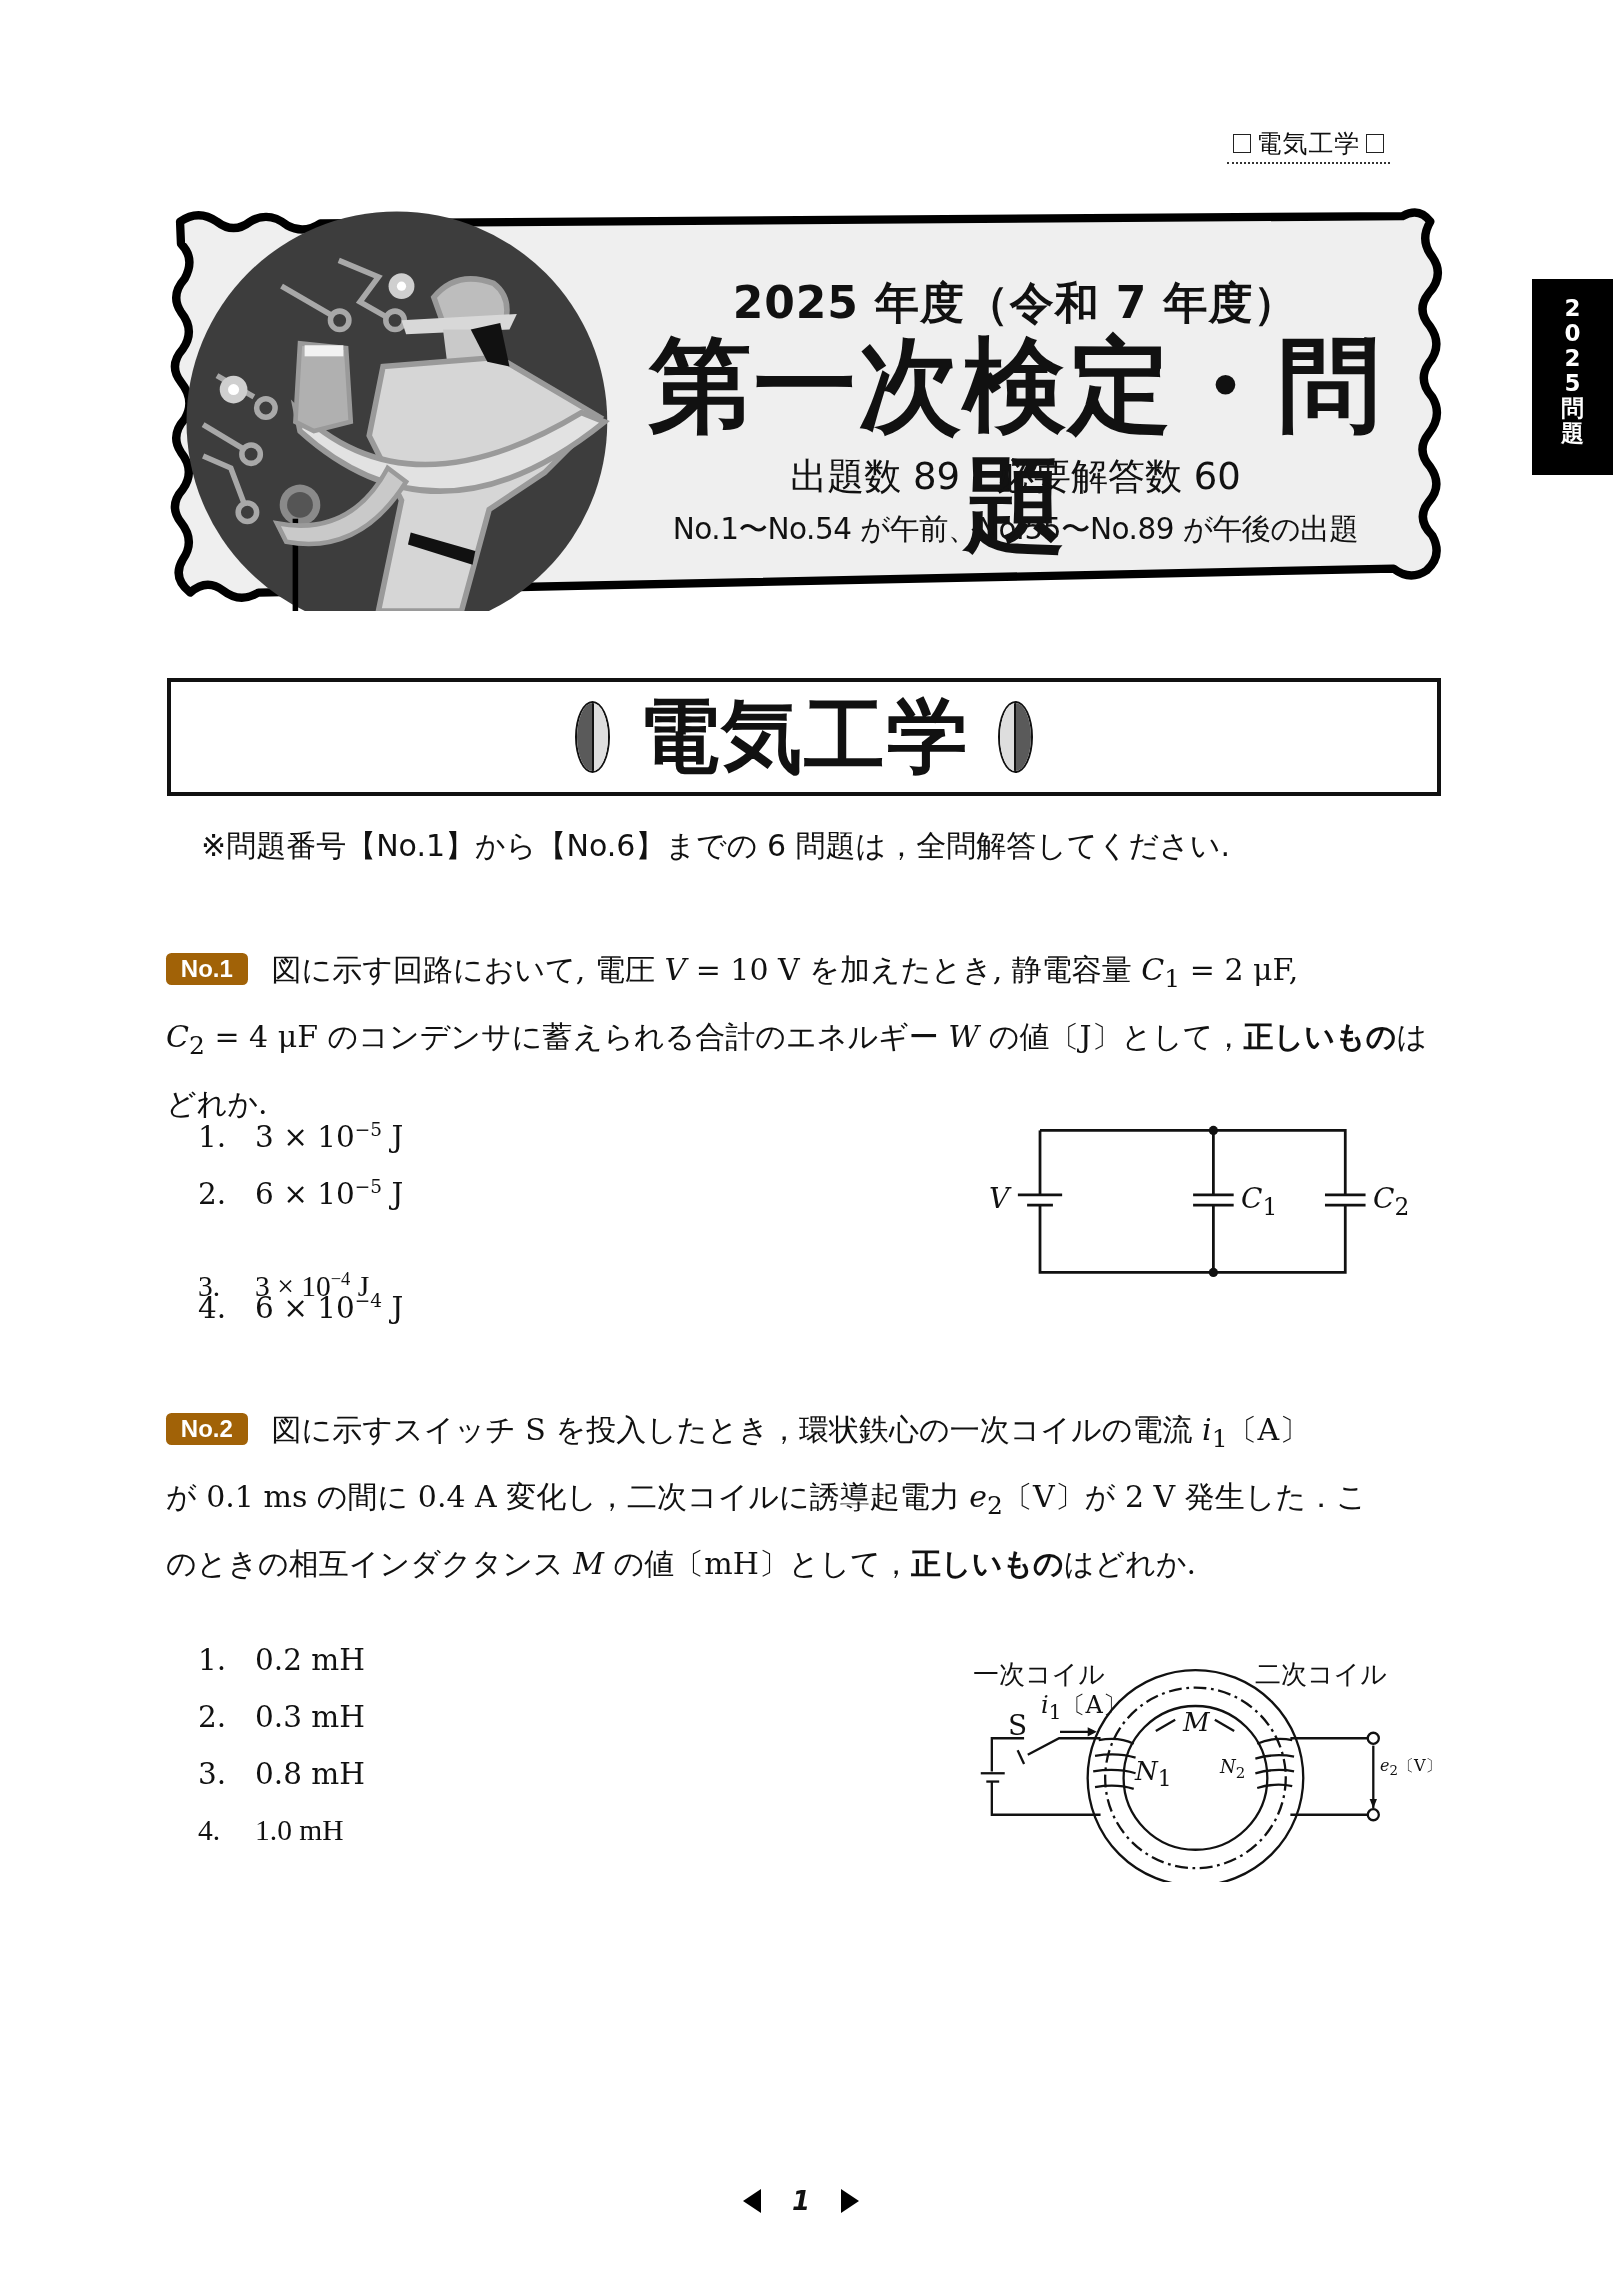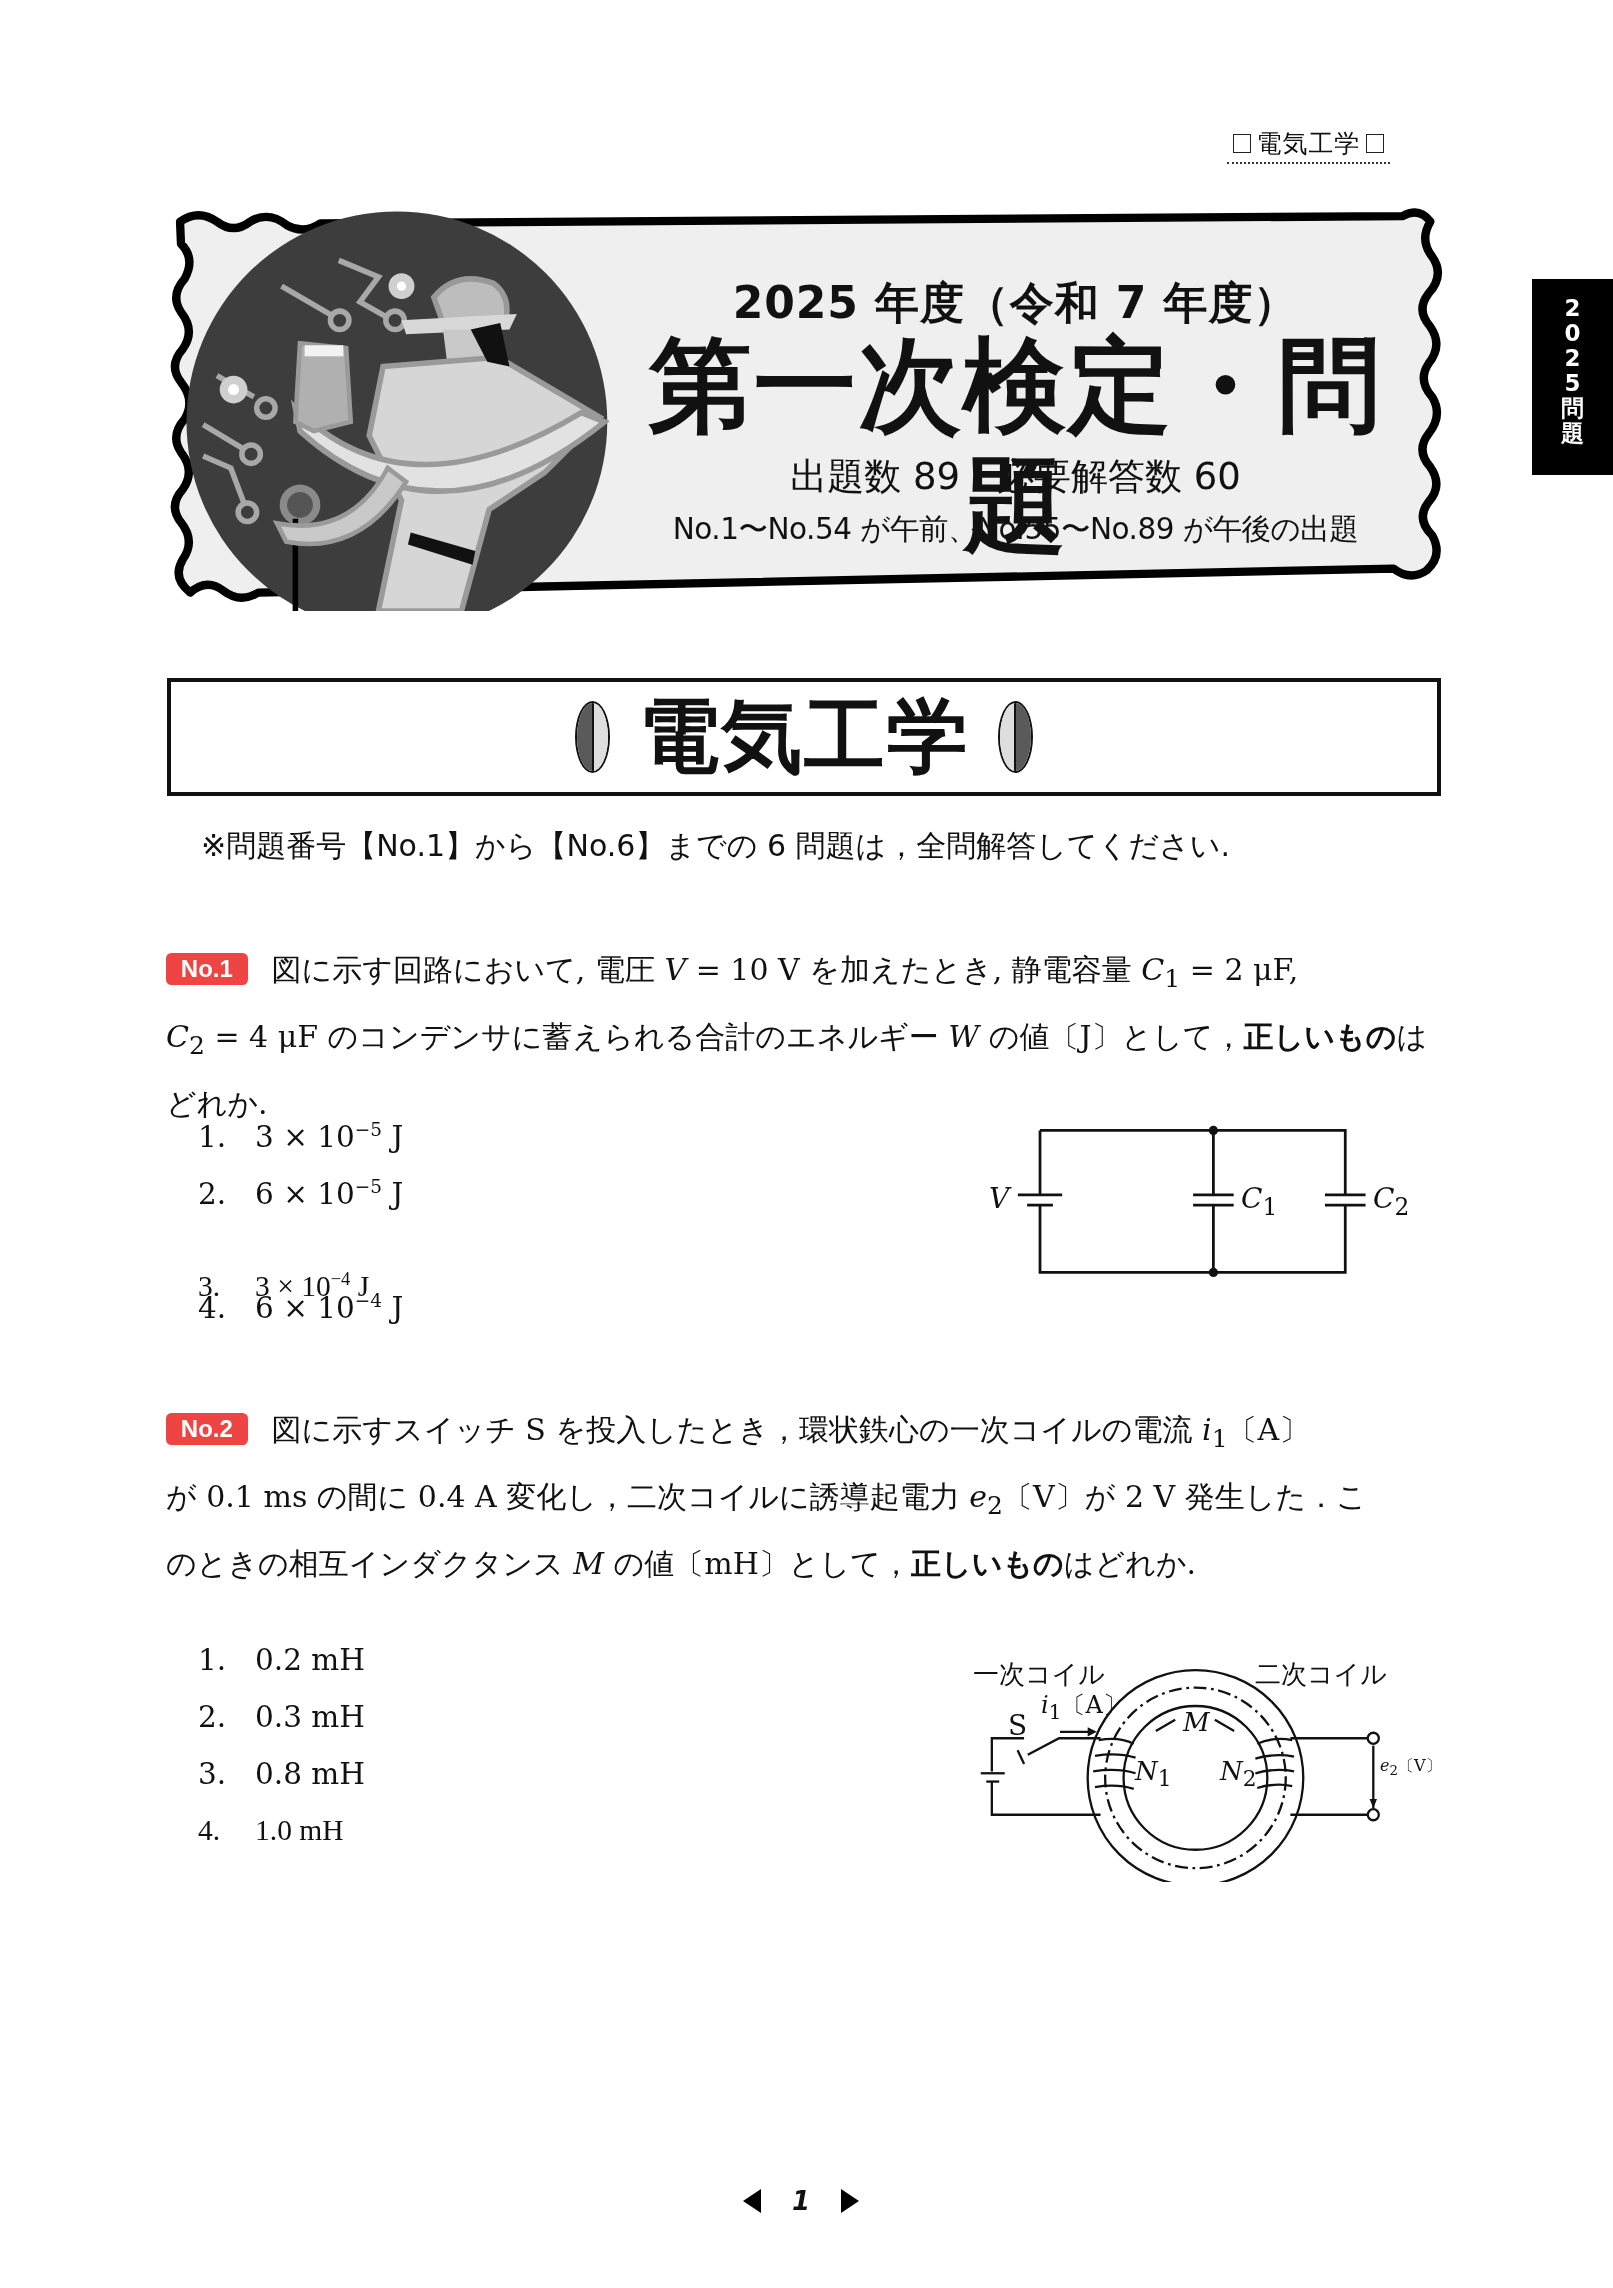--- a/index.html
+++ b/index.html
@@ -32,21 +32,21 @@
     display:flex; align-items:center; justify-content:center; gap:28px; }
   .section-box .title { font-size:81px; font-weight:bold; letter-spacing:1.8px; }
   .half-circle { width:35px; height:72px; border:2.8px solid #111; border-radius:50%; overflow:hidden; display:flex; box-sizing:border-box; }
   .half-circle .l, .half-circle .r { width:50%; height:100%; }
   .half-circle .mid { width:1.8px; height:100%; background:#111; }
 
   .instruction { left:201px; top:826px; font-size:30px; white-space:nowrap; }
 
   
   .q-para { left:166px; width:1283px; font-size:30px; line-height:58px; }
-  .q-badge { display:inline-block; background:#ef4444; color:#fff; font-weight:bold; font-family:"Liberation Sans",sans-serif;
+  .q-badge { display:inline-block; background:#a16207; color:#fff; font-weight:bold; font-family:"Liberation Sans",sans-serif;
     font-size:24px; padding:1.8px 14.8px; border-radius:5.5px; margin-right:24px; vertical-align:2.8px; line-height:28px; }
   .emph { font-family:"DejaVu Sans","Liberation Sans",sans-serif; font-weight:600; }
   .choice { left:198px; font-size:29.5px; white-space:nowrap; }
   .choice .num { display:inline-block; width:57px; }
   sup { font-size:18.5px; }
 
   .diagram-label { font-family:"DejaVu Serif","Liberation Serif",serif; font-size:28px; }
 
   
   .page-nav { left:743px; top:2186px; display:flex; align-items:center; gap:31px; }
@@ -211,21 +211,21 @@
     <circle cx="448" cy="207" r="6" fill="#fff" stroke="#111" stroke-width="2.5"></circle>
     <polygon points="148,117 138,112 138,122" fill="#111"></polygon>
     <polygon points="448,200 444,190 452,190" fill="#111"></polygon>
   </svg>
   <div class="abs diagram-label" style="left:13px; top:33px; font-family:'DejaVu Sans',sans-serif; font-size:26px;">一次コイル</div>
   <div class="abs diagram-label" style="left:295px; top:33px; font-family:Liberation Serif, serif; font-size:26px;">二次コイル</div>
   <div class="abs diagram-label" style="left:48px; top:85px;">S</div>
   <div class="abs diagram-label" style="left:81px; top:65px; font-size:24px;"><i>i</i><sub>1</sub><span>〔A〕</span></div>
   <div class="abs diagram-label" style="left:223px; top:83px; font-size:26px;"><i>M</i></div>
   <div class="abs diagram-label" style="left:175px; top:132px; font-size:26px;"><i>N</i><sub>1</sub></div>
-  <div class="abs diagram-label" style="left:260px; top:132px; font-size:26px;"><i>N</i><sub>2</sub></div>
+  <div class="abs diagram-label" style="left:260px; top:132px; font-size:18px;"><i>N</i><sub>2</sub></div>
   <div class="abs diagram-label" style="left:420px; top:132px; font-size:16px;"><i>e</i><sub>2</sub><span>〔V〕</span></div>
 </div>
 
 <div class="abs page-nav">
   <div class="tri-left"></div>
   <span class="page-num">1</span>
   <div class="tri-right"></div>
 </div>
 
 

